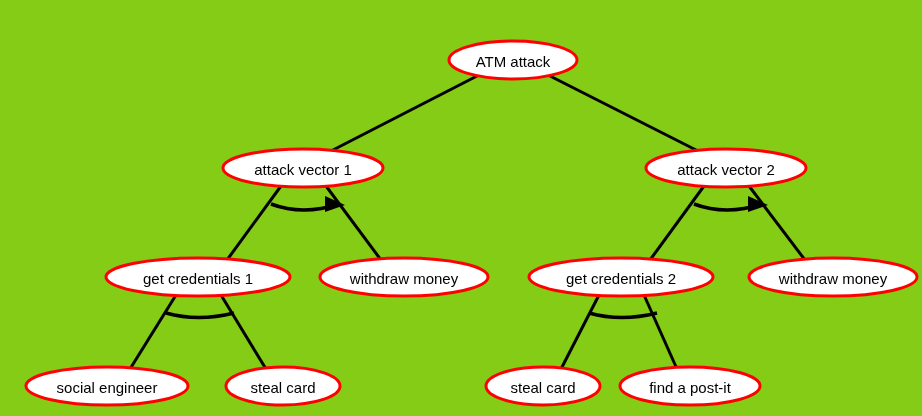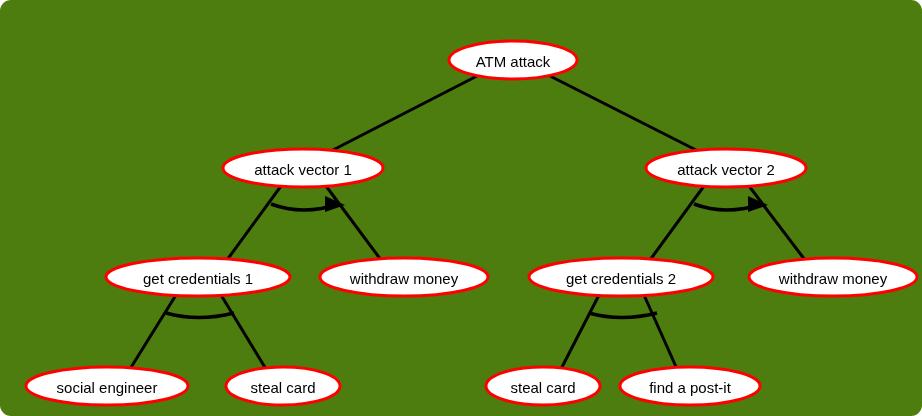--- a/index.html
+++ b/index.html
@@ -8,23 +8,22 @@
     padding: 0;
     background: #ffffff;
   }
   body {
     font-family: "Liberation Sans", sans-serif;
   }
   #canvas {
     position: relative;
     width: 922px;
     height: 416px;
-    background: #4d7c0f;
+    background: #84cc16;
     overflow: hidden;
-    border-radius: 11px;
   }
   #tree-svg {
     position: absolute;
     left: 0;
     top: 0;
     width: 922px;
     height: 416px;
   }
   .edge-line {
     stroke: #000000;

